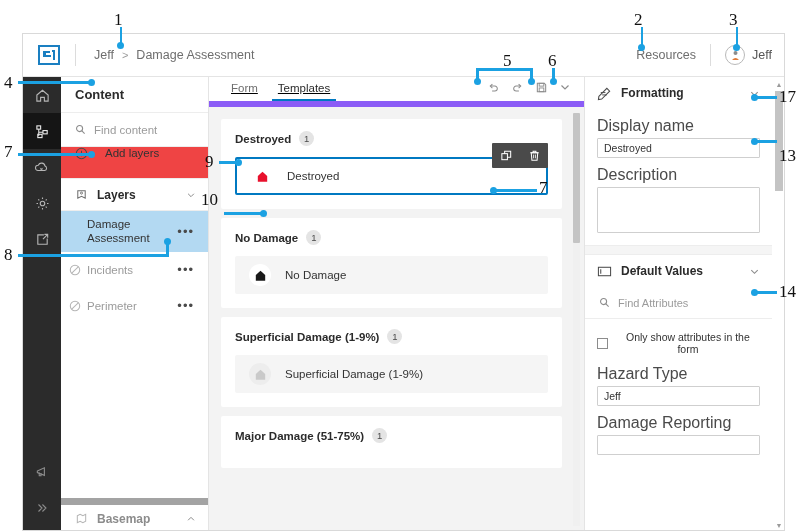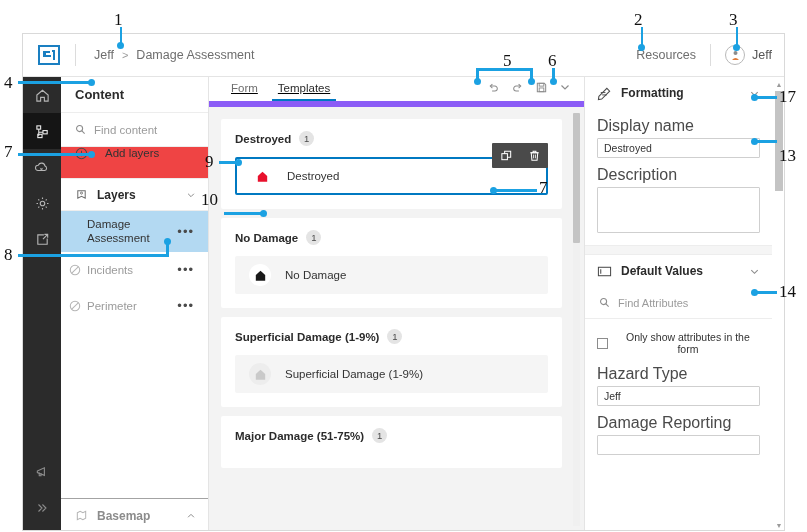--- a/index.html
+++ b/index.html
@@ -88,21 +88,21 @@
   }
   .layer-item.selected { background: #b3d9f2; }
   .layer-item.disabled { color: #9b9b9b; }
   .layer-item .lbl { flex: 1; line-height: 1.25; }
   .layer-item .dots { font-size: 13px; color: #4a4a4a; letter-spacing: 1px; padding-right: 6px; }
   .layer-item .ban { position: absolute; left: 8px; top: 50%; transform: translateY(-50%); }
   .panel-fill { flex: 1; background: #fff; }
   .basemap-row {
     height: 34px; display: flex; align-items: center; gap: 9px; padding-left: 14px;
     font-size: 12px; font-weight: bold; color: #8c8c8c; background: #fff;
-    border-top: 1px solid #a3a3a3;
+    border-top: 7px solid #a3a3a3;
   }
   .basemap-row .chev { margin-left: auto; margin-right: 12px; }
 
   
   .center {
     position: absolute; left: 186px; top: 43px; width: 375px; height: 455px;
     background: #f3f3f3; display: flex; flex-direction: column;
   }
   .center-tabs {
     height: 30px; background: #fff; display: flex; align-items: flex-end;

